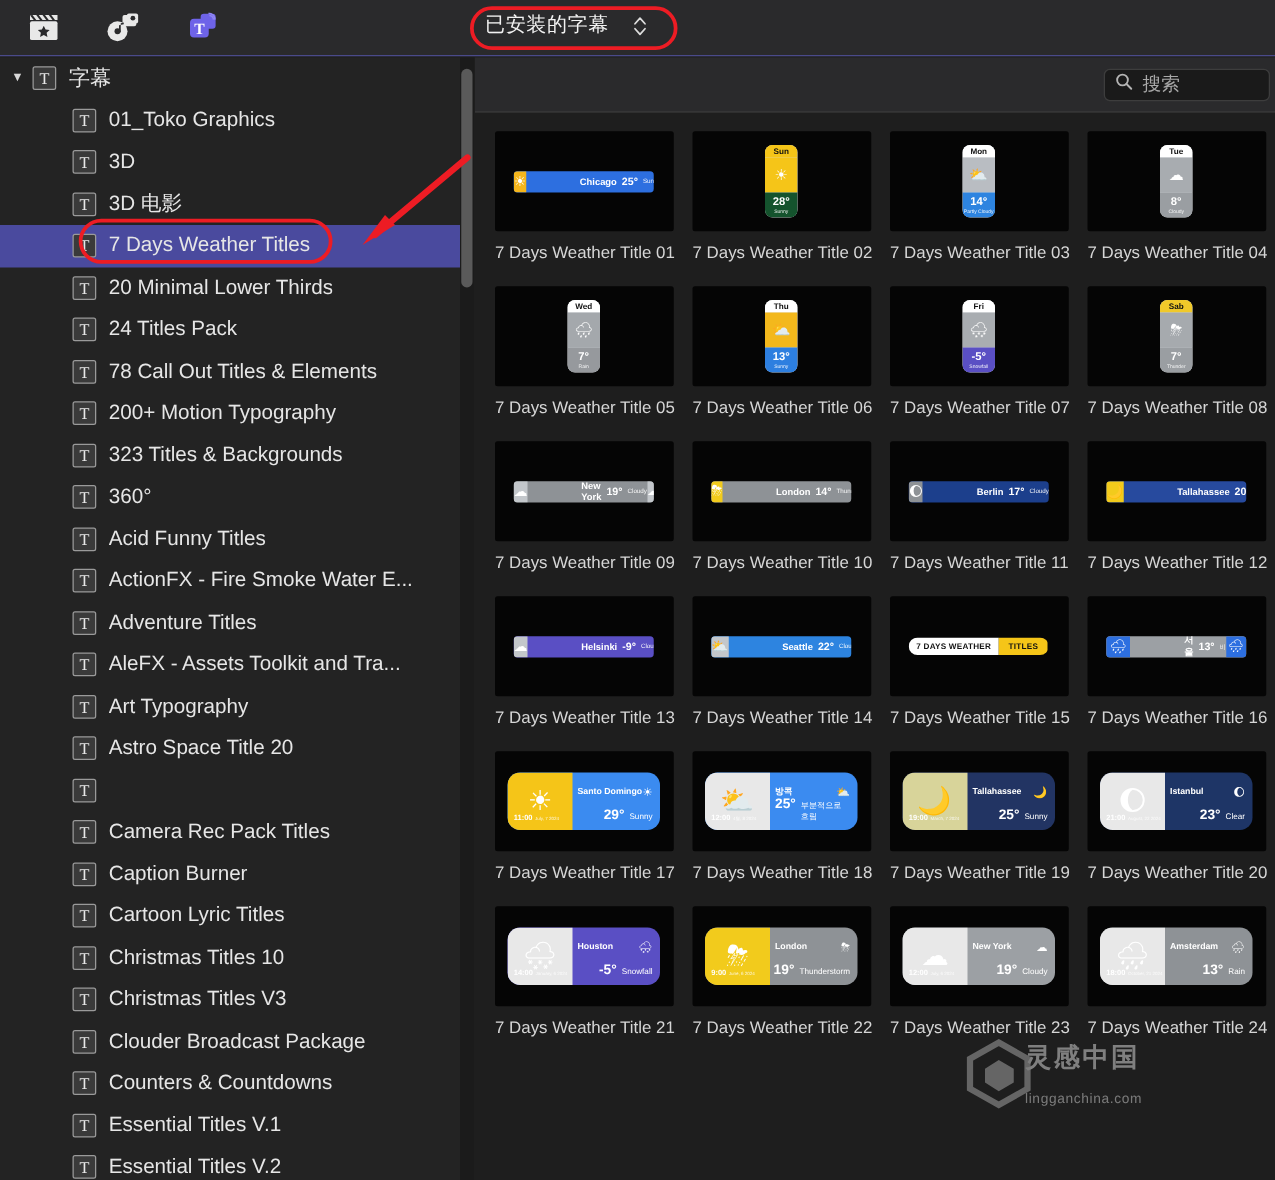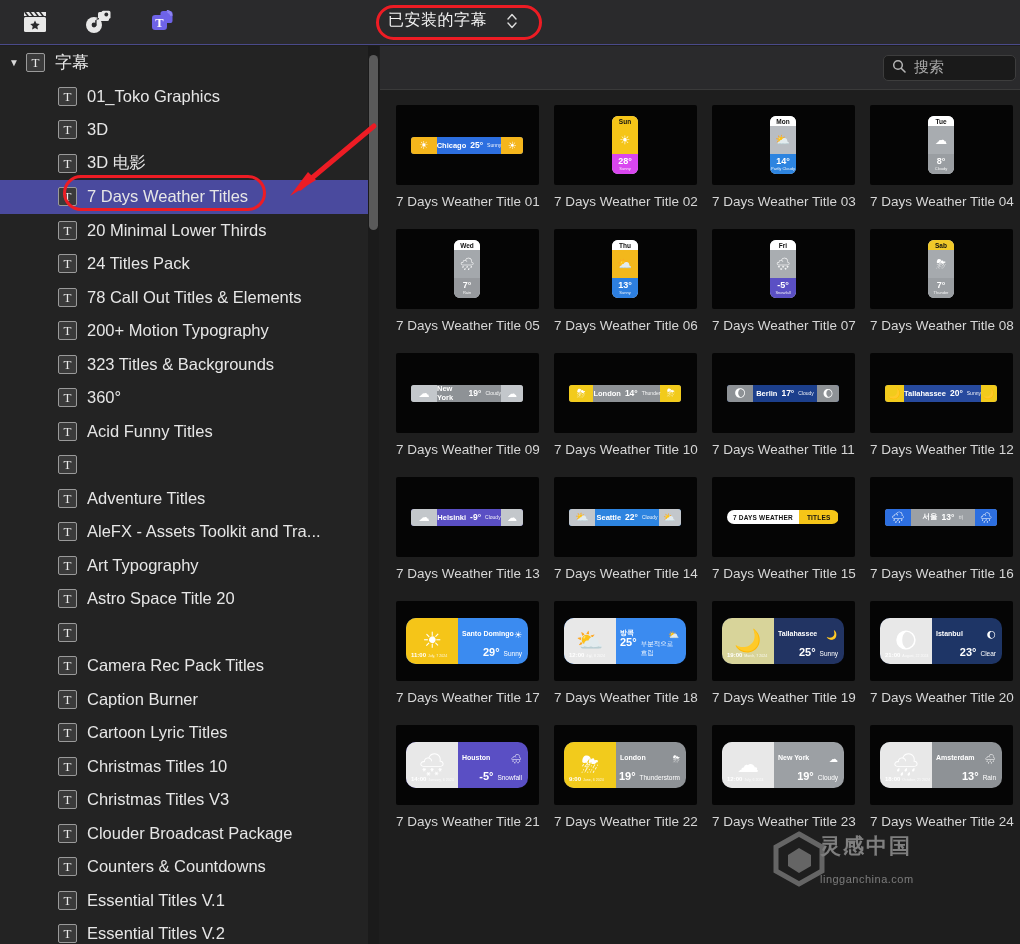--- a/index.html
+++ b/index.html
@@ -125,21 +125,21 @@
     color: #d6d6d6; font-size: 13.5px; line-height: 19px;
   }
 
   
   .wbar {
     display: flex; align-items: center; height: 17px;
     border-radius: 3px; overflow: hidden; width: 112px;
     font-size: 7px; color: #fff;
   }
   .wbar .icoL { width: 26px; height: 100%; display:flex; align-items:center; justify-content:center; }
-  .wbar .mid { flex: 1; display: flex; align-items: center; justify-content: center; gap: 4px; height:100%; }
+  .wbar .mid { flex: 1; display: flex; align-items: center; justify-content: center; gap: 4px; height:100%;padding-left:43px; }
   .wbar .icoR { width: 22px; height: 100%; display:flex; align-items:center; justify-content:center; }
   .wbar .city { font-weight: bold; font-size: 7.5px; }
   .wbar .temp { font-weight: bold; font-size: 8.5px; }
   .wbar .cond { font-size: 5px; opacity: .92; }
 
   .wcard {
     width: 26px; height: 58px; border-radius: 6px; overflow: hidden;
     display: flex; flex-direction: column; align-items: center;
     background: #d9dde0;
   }
@@ -296,20 +296,21 @@
         <div class="side-row child">
           <span class="t-icon">T</span>
           <span class="side-label">360°</span>
         </div>
         <div class="side-row child">
           <span class="t-icon">T</span>
           <span class="side-label">Acid Funny Titles</span>
         </div>
         <div class="side-row child">
           <span class="t-icon">T</span>
+          <span class="side-label">ActionFX - Fire Smoke Water E...</span>
         </div>
         <div class="side-row child">
           <span class="t-icon">T</span>
           <span class="side-label">Adventure Titles</span>
         </div>
         <div class="side-row child">
           <span class="t-icon">T</span>
           <span class="side-label">AleFX - Assets Toolkit and Tra...</span>
         </div>
         <div class="side-row child">
@@ -402,21 +403,21 @@
           </div>
           <div class="cap">7 Days Weather Title 01</div>
         </div>
         <div class="cell">
           <div class="thumb">
             <div class="wcard">
               <div class="day" style="background:#f5c518;color:#111">Sun</div>
               <div class="body" style="background:#f5c518">
                 <span style="font-size:12px;color:#fff">☀</span>
               </div>
-              <div class="foot" style="background:#d946ef">
+              <div class="foot" style="background:#14532d">
                 <span class="t">28°</span>
                 <span class="c">Sunny</span>
               </div>
             </div>
           </div>
           <div class="cap">7 Days Weather Title 02</div>
         </div>
         <div class="cell">
           <div class="thumb">
             <div class="wcard">

